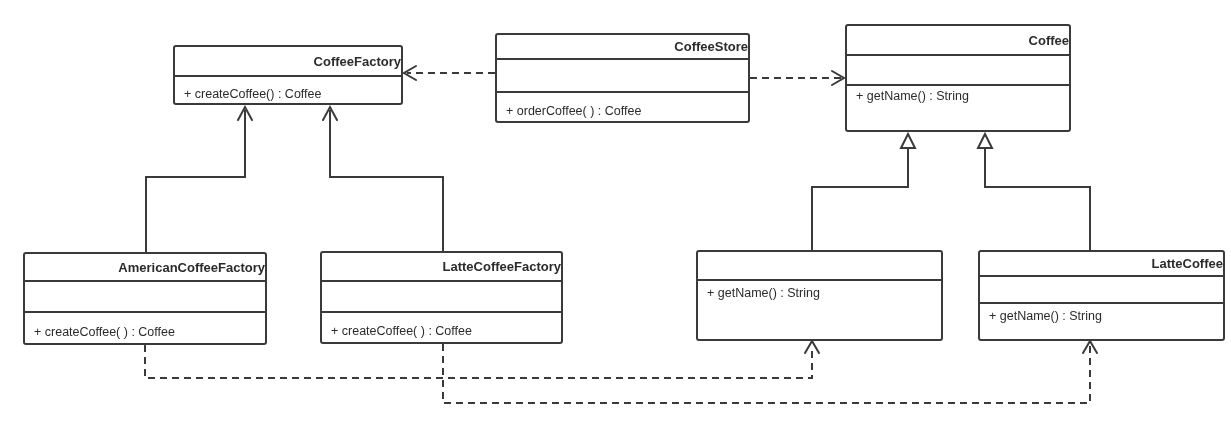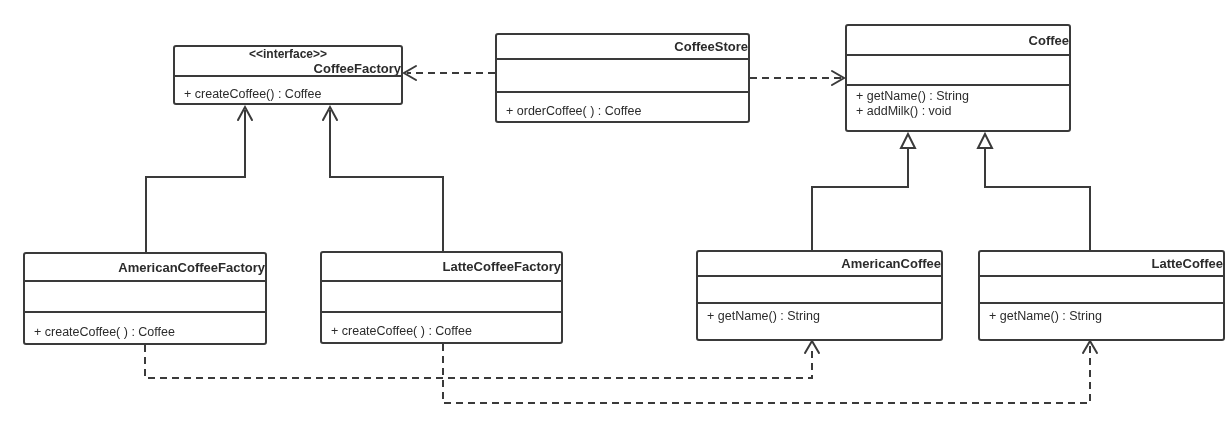--- a/index.html
+++ b/index.html
@@ -72,21 +72,20 @@
     </g>
      LatteCoffee (dashed dependency, bottom) --&gt;
     <g>
       <path class="dashline" d="M 443 344 L 443 403 L 1090 403 L 1090 346"></path>
       <path class="openhead" d="M 1083 353 L 1090 341 L 1097 353"></path>
     </g>
   </svg>
 
   <div class="uml-box" style="left:173px; top:45px; width:230px; height:60px;">
     <div class="sec hdr" style="height:28px;">
-      <div class="stereo">&lt;&lt;interface&gt;&gt;</div>
       <div class="cname">CoffeeFactory</div>
     </div>
     <div class="sec methods" style="flex:1 1 auto;">
       <div class="mline">+ createCoffee() : Coffee</div>
     </div>
   </div>
 
   <div class="uml-box" style="left:495px; top:33px; width:255px; height:90px;">
     <div class="sec hdr" style="height:23px;">
       <div class="cname">CoffeeStore</div>
@@ -97,21 +96,20 @@
     </div>
   </div>
 
   <div class="uml-box" style="left:845px; top:24px; width:226px; height:108px;">
     <div class="sec hdr" style="height:28px;">
       <div class="cname">Coffee</div>
     </div>
     <div class="sec" style="height:30px;"></div>
     <div class="sec methods" style="flex:1 1 auto; justify-content:flex-start; padding-top:3px;">
       <div class="mline">+ getName() : String</div>
-      <div class="mline">+ addMilk() : void</div>
     </div>
   </div>
 
   <div class="uml-box" style="left:23px; top:252px; width:244px; height:93px;">
     <div class="sec hdr" style="height:26px;">
       <div class="cname">AmericanCoffeeFactory</div>
     </div>
     <div class="sec" style="height:31px;"></div>
     <div class="sec methods" style="flex:1 1 auto;">
       <div class="mline">+ createCoffee( ) : Coffee</div>
@@ -122,23 +120,20 @@
     <div class="sec hdr" style="height:27px;">
       <div class="cname">LatteCoffeeFactory</div>
     </div>
     <div class="sec" style="height:31px;"></div>
     <div class="sec methods" style="flex:1 1 auto;">
       <div class="mline">+ createCoffee( ) : Coffee</div>
     </div>
   </div>
 
   <div class="uml-box" style="left:696px; top:250px; width:247px; height:91px;">
-    <div class="sec hdr" style="height:23px;">
-      <div class="cname">AmericanCoffee</div>
-    </div>
     <div class="sec" style="height:27px;"></div>
     <div class="sec methods" style="flex:1 1 auto; justify-content:flex-start; padding-top:5px;">
       <div class="mline">+ getName() : String</div>
     </div>
   </div>
 
   <div class="uml-box" style="left:978px; top:250px; width:247px; height:91px;">
     <div class="sec hdr" style="height:23px;">
       <div class="cname">LatteCoffee</div>
     </div>

